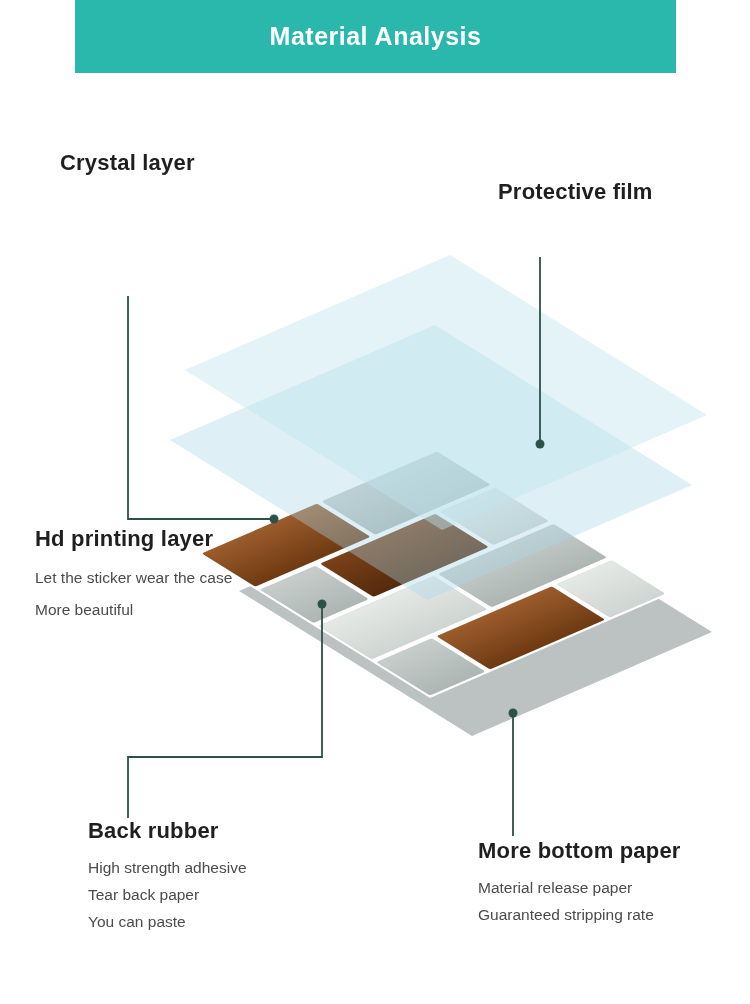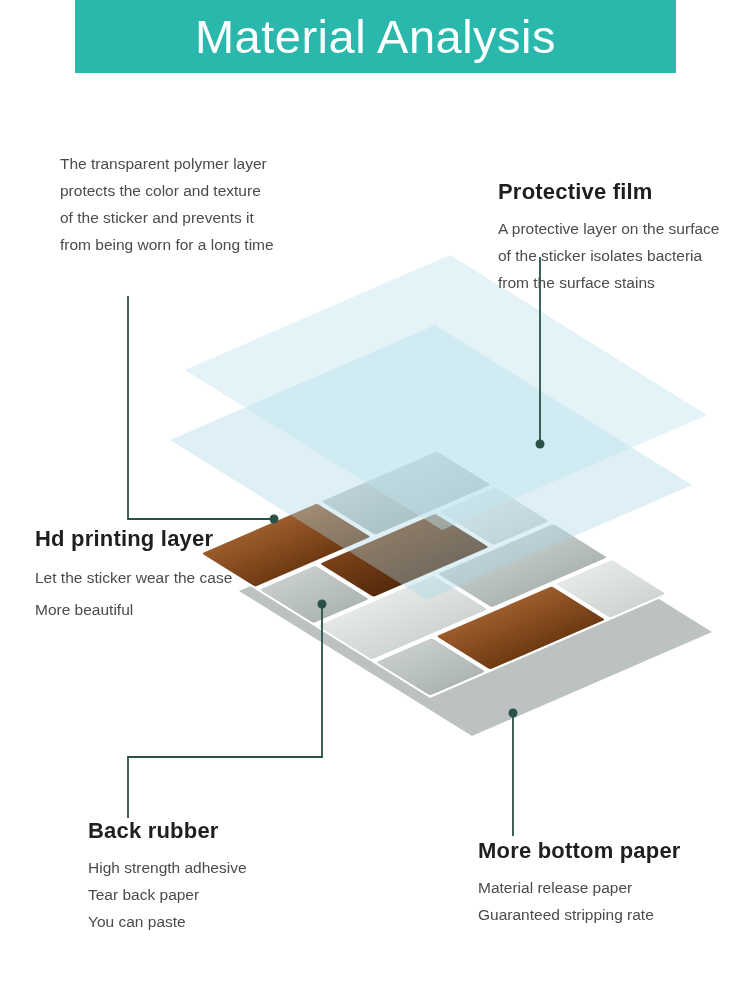--- a/index.html
+++ b/index.html
@@ -6,21 +6,21 @@
   .page{
     position:relative;width:750px;height:1004px;background:#fff;overflow:hidden;
     font-family:"Liberation Sans",sans-serif;
   }
   .banner{
     position:absolute;left:75px;top:0;width:601px;height:73px;
     background:var(--accent_teal,#2ab7ac);
     display:flex;align-items:center;justify-content:center;
   }
   .banner h1{
-    margin:8px;font-size:47px;font-weight:400;color:var(--header_text,#fff);
+    margin:8px;font-size:25px;font-weight:700;color:var(--header_text,#fff);
     letter-spacing:0.5px;
   }
   .callout{position:absolute;}
   .callout h2{
     margin:0 0 10px 0;font-size:22px;font-weight:700;
     color:var(--heading_text,#1f1f1f);letter-spacing:0.2px;
   }
   .callout p{
     margin:0;font-size:15.5px;line-height:1.75;
     color:var(--body_text,#4b4b4b);white-space:pre-line;
@@ -99,31 +99,25 @@
       <circle cx="322" cy="604" r="4.5"></circle>
       <circle cx="513" cy="713" r="4.5"></circle>
     </g>
   </svg>
 
   <header class="banner">
     <h1>Material Analysis</h1>
   </header>
 
   <section class="callout sec-crystal">
-    <p>The transparent polymer layer
-protects the color and texture
-of the sticker and prevents it
-from being worn for a long time</p>
+    <h2>Crystal layer</h2>
   </section>
 
   <section class="callout sec-protective">
     <h2>Protective film</h2>
-    <p>A protective layer on the surface
-of the sticker isolates bacteria
-from the surface stains</p>
   </section>
 
   <section class="callout sec-hd">
     <h2>Hd printing layer</h2>
     <p>Let the sticker wear the case
 More beautiful</p>
   </section>
 
   <section class="callout sec-back">
     <h2>Back rubber</h2>

